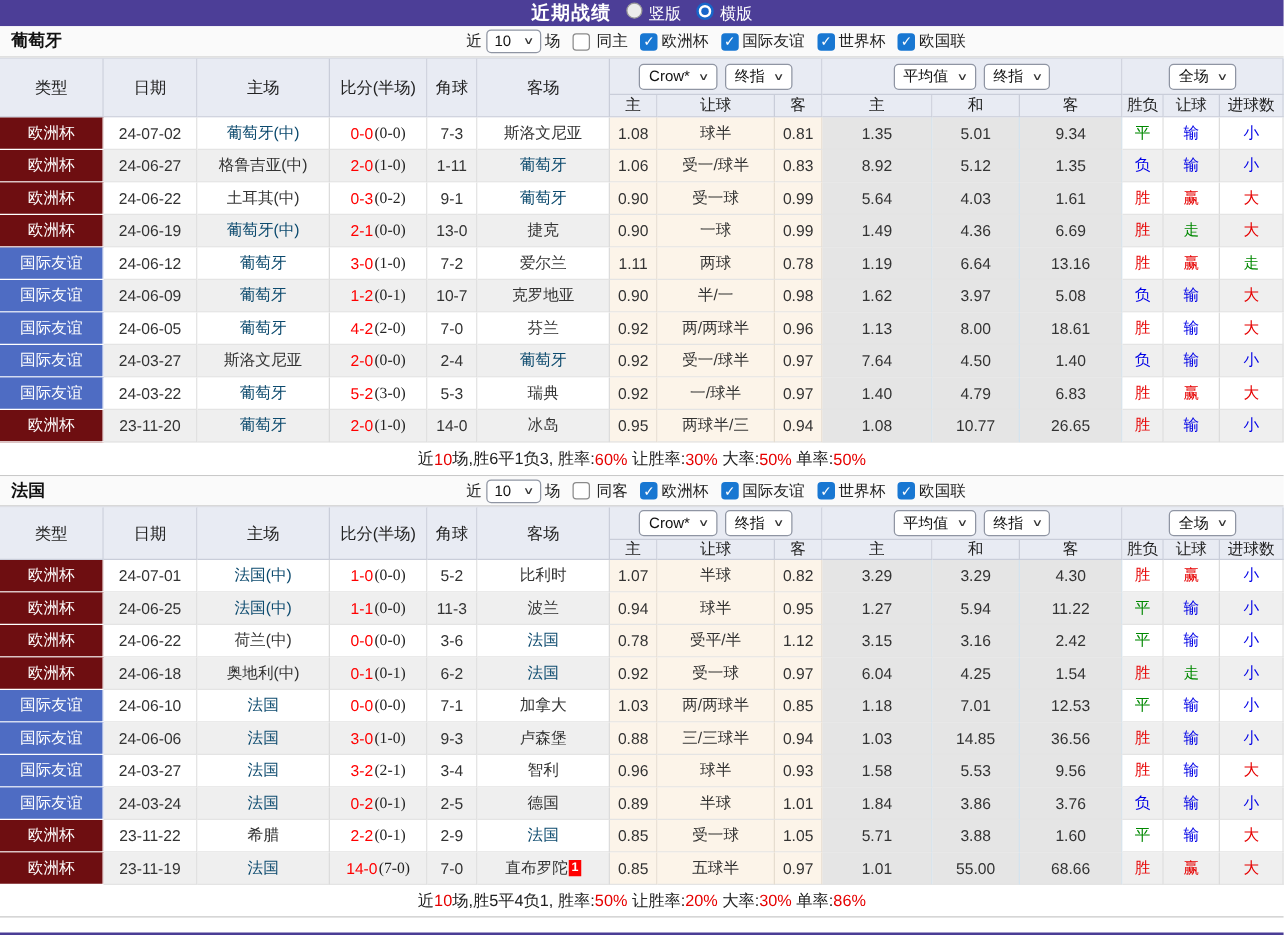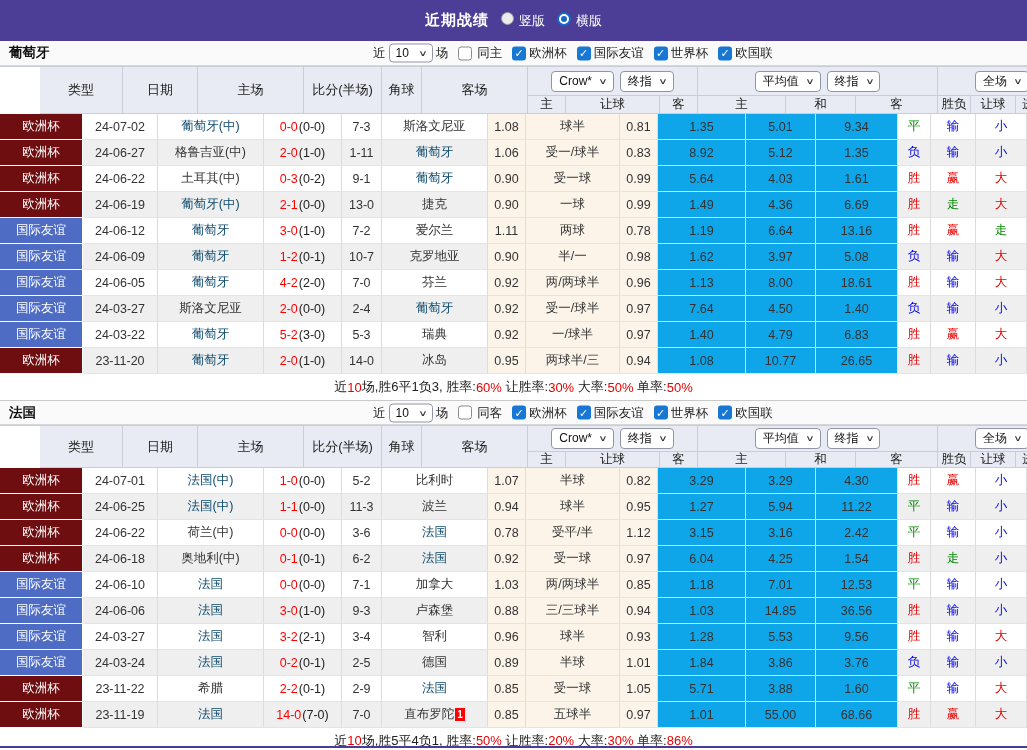--- a/index.html
+++ b/index.html
@@ -1,21 +1,21 @@
 <!DOCTYPE html>
 <html><head>
 <meta charset="utf-8">
 <style>
   * { margin:0; padding:0; box-sizing:border-box; }
   html,body { width:1027px; height:750px; background:#fff; overflow:hidden;
     font-family:"Liberation Sans","DejaVu Sans",sans-serif; color:#222; }
   .page { position:relative; width:1027px; height:750px; }
 
   
-  .topbar { height:41px; background:#4c3e97; display:flex; align-items:center;
+  .topbar { height:21px; background:#4c3e97; display:flex; align-items:center;
     justify-content:center; gap:12px; color:#fff; }
   .topbar .title { font-weight:bold; font-size:15px; letter-spacing:1px; }
   .radio-group { display:flex; gap:5px; font-size:13px; }
   .rad { display:inline-block; border-radius:50%; }
   .rad.off { width:13px; height:13px; background:#ececec; border:1px solid #9a9a9a; }
   .rad.on { width:14px; height:14px; background:#fff; border:2px solid #1766c9; position:relative; }
   .rad.on::after { content:""; position:absolute; inset:2px; border-radius:50%; background:#1766c9; }
 
   
   .section-bar { position:relative; background:#fafafa; border-bottom:1px solid #d8d8d8;
@@ -33,21 +33,21 @@
 
   
   .sel { display:inline-flex; align-items:center; gap:8px; background:#fff;
     border:1px solid #8f95a3; border-radius:4px; padding:2px 7px; font-size:12px;
     color:#111; line-height:15px; white-space:nowrap; }
   .sel .chev { font-size:8px; color:#333; transform:scaleX(1.6); }
   .sel.small { padding:1px 6px; gap:11px; }
 
   
   .grid { display:grid;
-    grid-template-columns:83px 75px 106px 78px 40px 106px 38px 94px 38px 88px 70px 82px 33px 45px 51px;padding-left:40px; }
+    grid-template-columns:83px 75px 106px 78px 40px 106px 38px 94px 38px 88px 70px 82px 33px 45px 51px; }
   .thead { border-top:1px solid #c9cdd9; }
   .s1 .thead { grid-template-rows:29px 18px; }
   .s2 .thead { grid-template-rows:26px 16px; }
   .th { display:flex; align-items:center; justify-content:center; background:#e8ebf3;
     border-right:1px solid #c9cdd9; border-bottom:1px solid #c9cdd9;
     font-size:13px; color:#222; gap:6px; }
   .th.sub { font-size:12.5px; }
   .h1{grid-column:1;grid-row:1/3}.h2{grid-column:2;grid-row:1/3}.h3{grid-column:3;grid-row:1/3}
   .h4{grid-column:4;grid-row:1/3}.h5{grid-column:5;grid-row:1/3}.h6{grid-column:6;grid-row:1/3}
   .hA{grid-column:7/10;grid-row:1}.hB{grid-column:10/13;grid-row:1}.hC{grid-column:13/16;grid-row:1}
@@ -57,26 +57,26 @@
 
   
   .row { display:grid;
     grid-template-columns:83px 75px 106px 78px 40px 106px 38px 94px 38px 88px 70px 82px 33px 45px 51px;
     height:26px; }
   .cell { display:flex; align-items:center; justify-content:center; overflow:hidden;
     border-right:1px solid #dcdcdc; border-bottom:1px solid #e4e4e4;
     font-size:12.5px; color:#333; background:#fff; white-space:nowrap; }
   .row.alt .cell { background:#efefef; }
   .row .cell.cream { background:#fcf4e9; border-right-color:#e6ddd0; }
-  .row .cell.blue  { background:#0ea5e9; border-right-color:#d4e3ee; }
+  .row .cell.blue  { background:#e5e5e5; border-right-color:#d4e3ee; }
   .tbody .cell.t-e { background:#6e0e11; color:#fff; border-right-color:#fff; border-bottom-color:#fff; }
   .tbody .cell.t-f { background:#4e6cc3; color:#fff; border-right-color:#fff; border-bottom-color:#fff; }
   .green { color:#0c4a6e; }
   .s-main { color:#ff0000; margin-right:1px; }
-  .s-half { color:#222; }
+  .s-half { color:#222;font-family:Liberation Serif, serif; }
   .r { color:#e60000; } .g { color:#008800; } .b { color:#0000e6; }
   .badge { background:#ff0000; color:#fff; font-size:10px; line-height:13px;
     padding:0 2px; margin-left:1px; font-weight:bold; }
 
   
   .summary { display:flex; align-items:center; justify-content:center; font-size:13px;
     color:#222; background:#fff; border-bottom:1px solid #c9c9c9; white-space:pre; }
   .s1 .summary { height:27px; }
   .s2 .summary { height:26px; }
   .summary .red { color:#e60000; }
@@ -600,21 +600,21 @@
       <span class="s-main">3-2</span>
             <span class="s-half">(2-1)</span>
     </div>
     <div class="cell">3-4</div>
     <div class="cell">
       <span>智利</span>
     </div>
     <div class="cell cream">0.96</div>
     <div class="cell cream">球半</div>
     <div class="cell cream">0.93</div>
-    <div class="cell blue">1.28</div>
+    <div class="cell blue">1.58</div>
     <div class="cell blue">5.53</div>
     <div class="cell blue">9.56</div>
     <div class="cell r">胜</div>
     <div class="cell b">输</div>
     <div class="cell r">大</div>
   </div>
         <div class="row alt">
     <div class="cell t-f">国际友谊</div>
     <div class="cell">24-03-24</div>
     <div class="cell green">法国</div>

